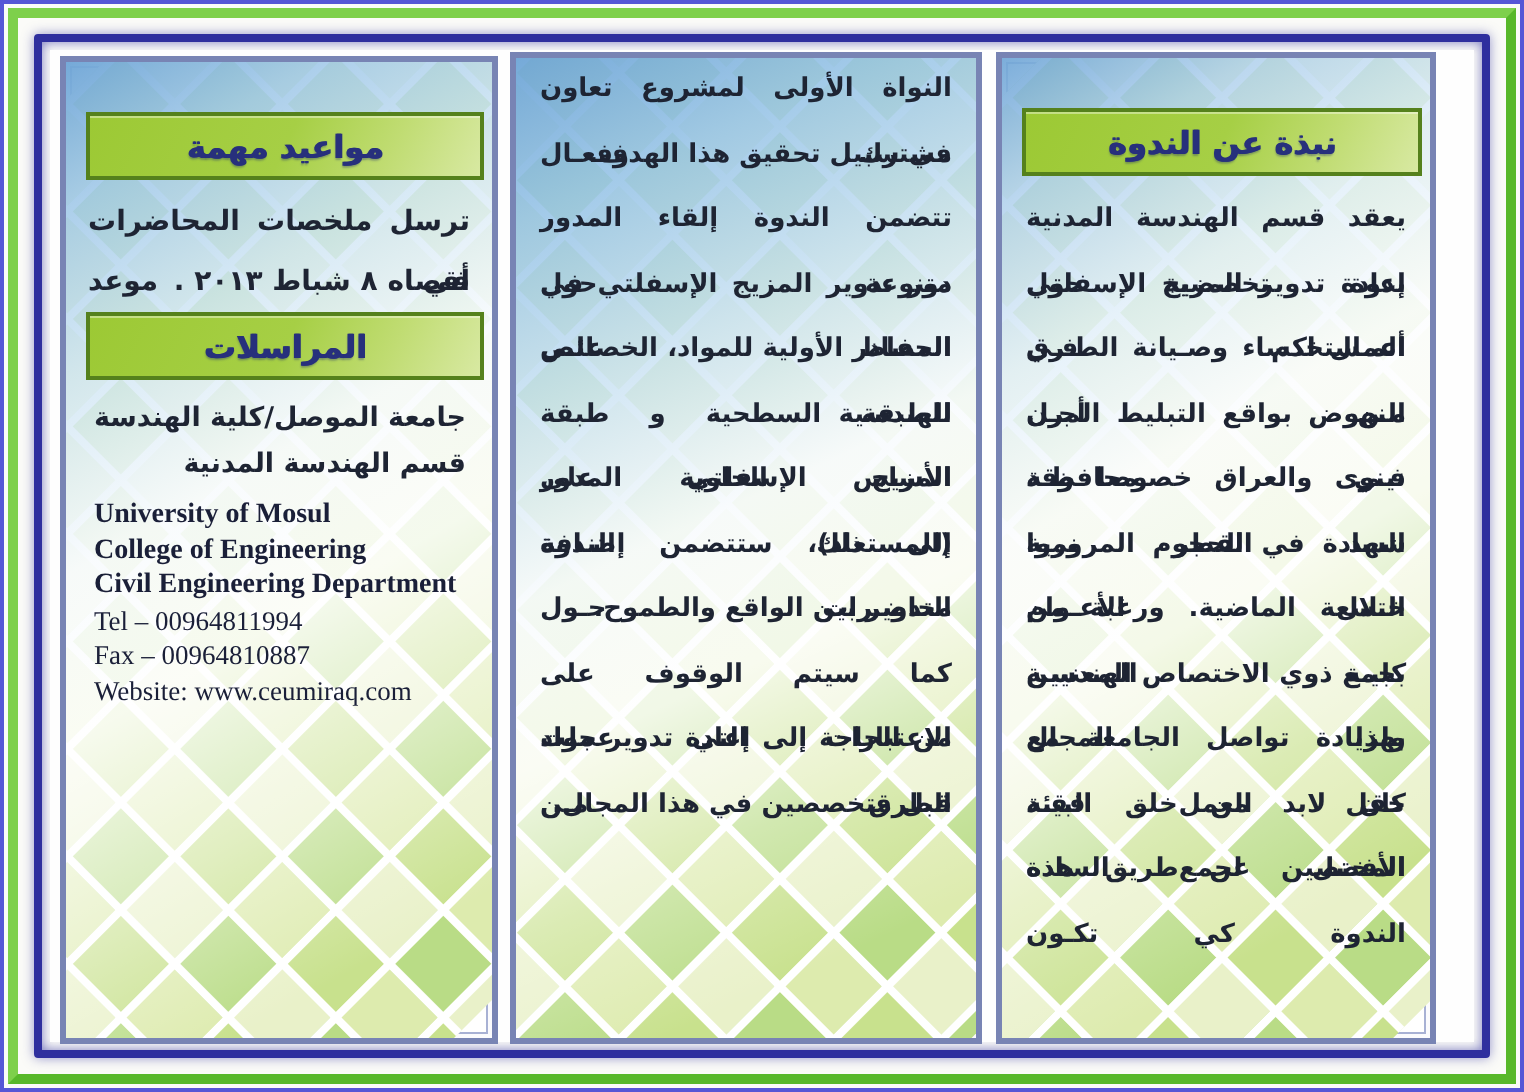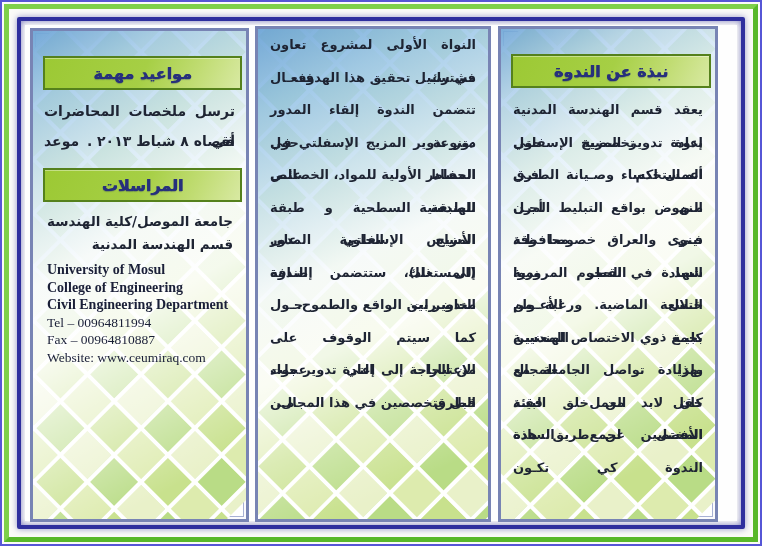--- a/index.html
+++ b/index.html
@@ -63,21 +63,21 @@
   .p2 .content{}
   .gap-top{margin-top:5px;}
 
   
   .en{direction:ltr;font-family:"Liberation Serif",serif;color:#1a1f38;
     margin:5px 6px 0 14px;font-size:13.5px;}
   .en .eline{height:17.5px;line-height:17.5px;text-align:center;text-align-last:left;}
   .en .bold{font-weight:700;font-size:14px;}
 
   .mt-banner{margin-top:25px;}
-  .mt-banner2{margin-top:12px;}
+  .mt-banner2{margin-top:0px;}
 </style>
 </head>
 <body>
 
 <div class="root">
   <div class="edge-indigo"></div>
   <div class="frame-green"></div>
   <div class="frame-navy"></div>
   <div class="page"></div>
 

